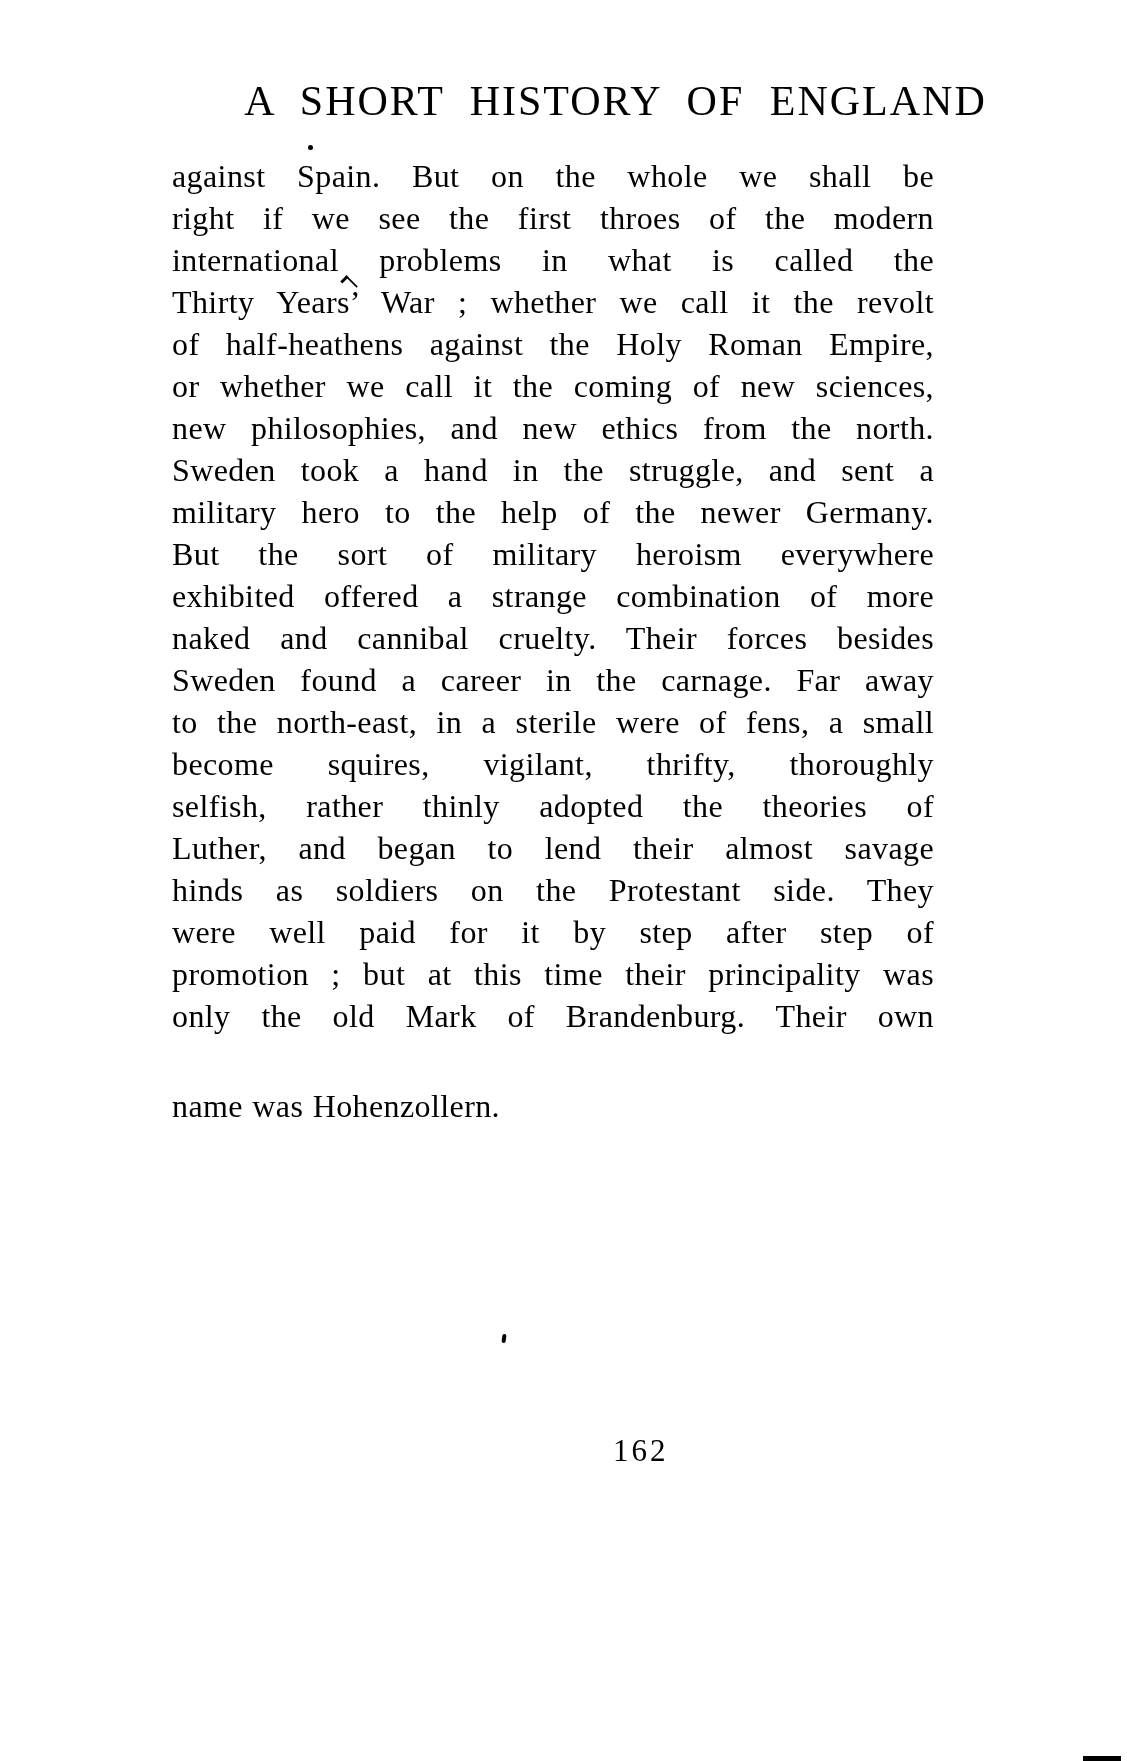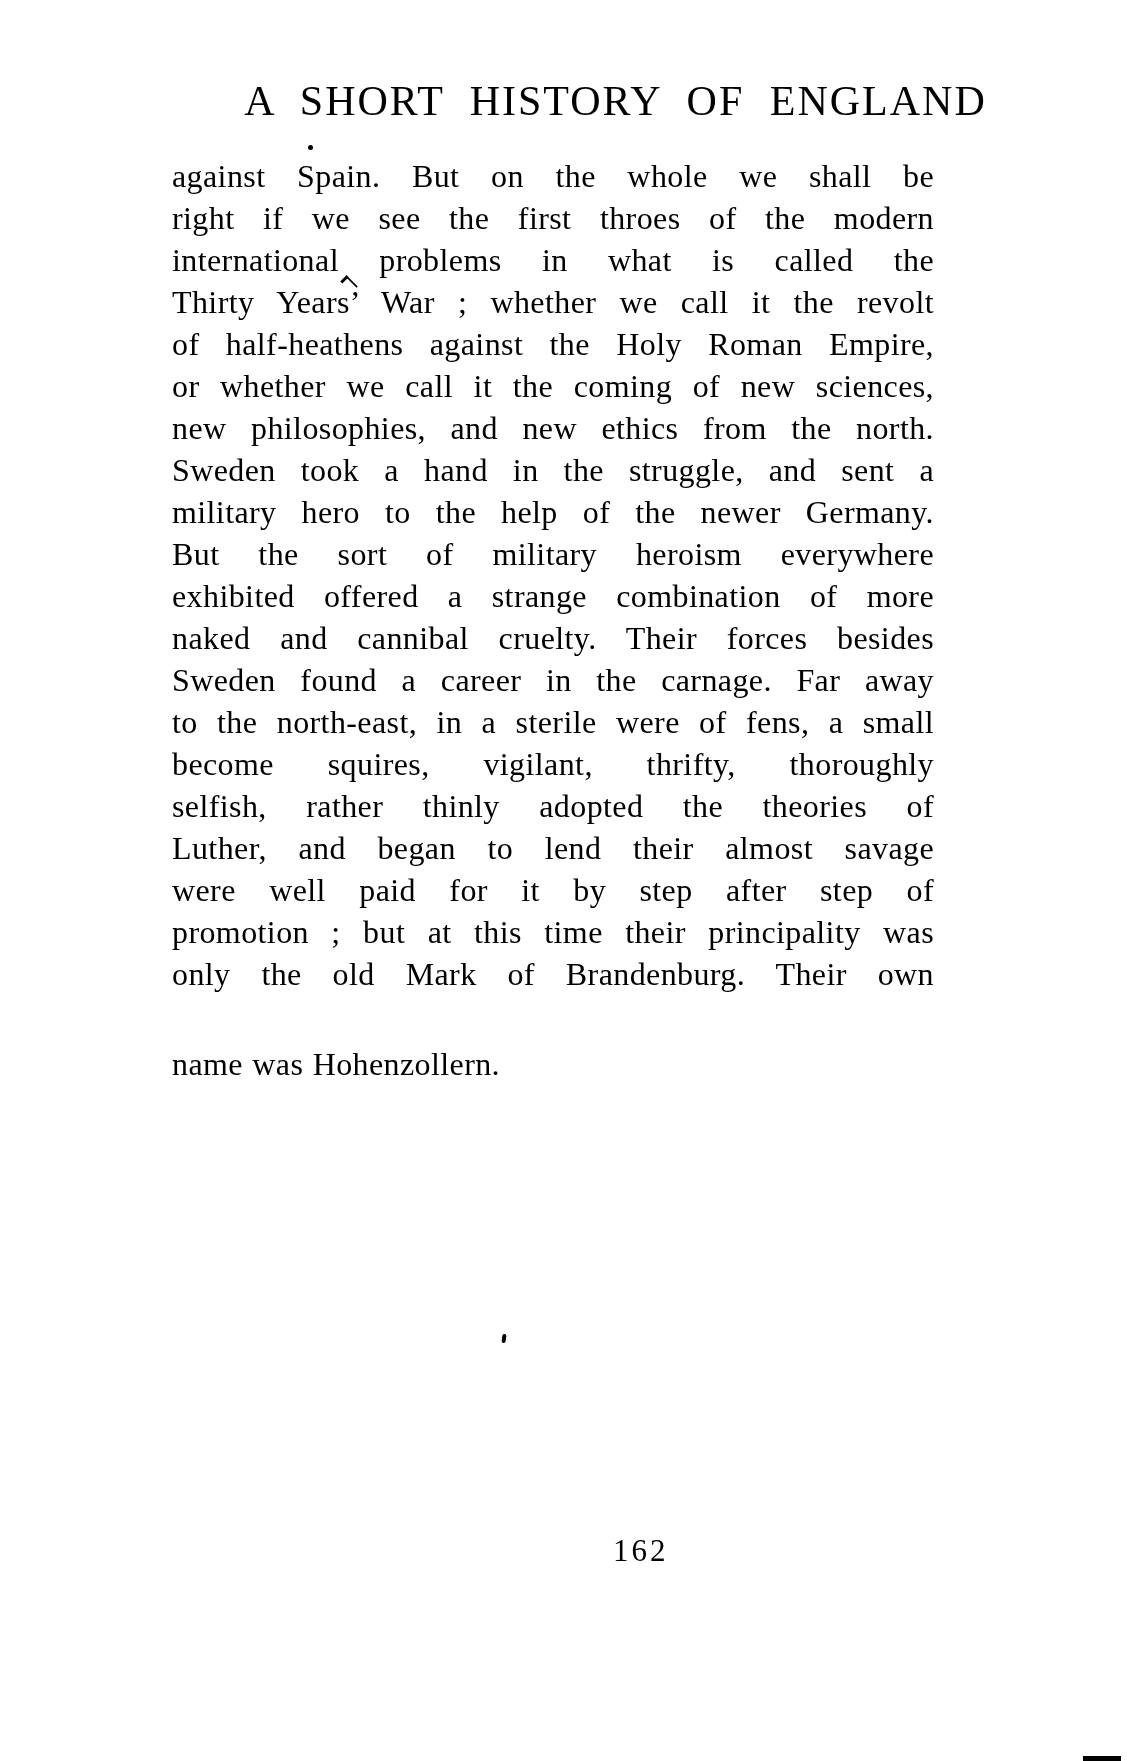--- a/index.html
+++ b/index.html
@@ -41,21 +41,21 @@
     white-space: nowrap;
     overflow: visible;
   }
   .line.last {
     text-align-last: left;
     margin-top: 48px;
   }
   .page-number {
     position: absolute;
     left: 613px;
-    top: 1533px;
+    top: 1433px;
     font-size: 31px;
     letter-spacing: 3px;
   }
   
   .speck-dot {
     position: absolute;
     left: 308px; top: 145px;
     width: 5px; height: 5px;
     background: #000; border-radius: 50%;
   }
@@ -99,20 +99,21 @@
     <div class="line">Sweden took a hand in the struggle, and sent a</div>
     <div class="line">military hero to the help of the newer Germany.</div>
     <div class="line">But the sort of military heroism everywhere</div>
     <div class="line">exhibited offered a strange combination of more</div>
     <div class="line">naked and cannibal cruelty. Their forces besides</div>
     <div class="line">Sweden found a career in the carnage. Far away</div>
     <div class="line">to the north-east, in a sterile were of fens, a small</div>
     <div class="line">become squires, vigilant, thrifty, thoroughly</div>
     <div class="line">selfish, rather thinly adopted the theories of</div>
     <div class="line">Luther, and began to lend their almost savage</div>
+    <div class="line">hinds as soldiers on the Protestant side. They</div>
     <div class="line">were well paid for it by step after step of</div>
     <div class="line">promotion ; but at this time their principality was</div>
     <div class="line">only the old Mark of Brandenburg. Their own</div>
     <div class="line last">name was Hohenzollern.</div>
   </div>
 
   <div class="page-number">162</div>
 
   <div class="speck-dot"></div>
   <div class="speck-caron"></div>

